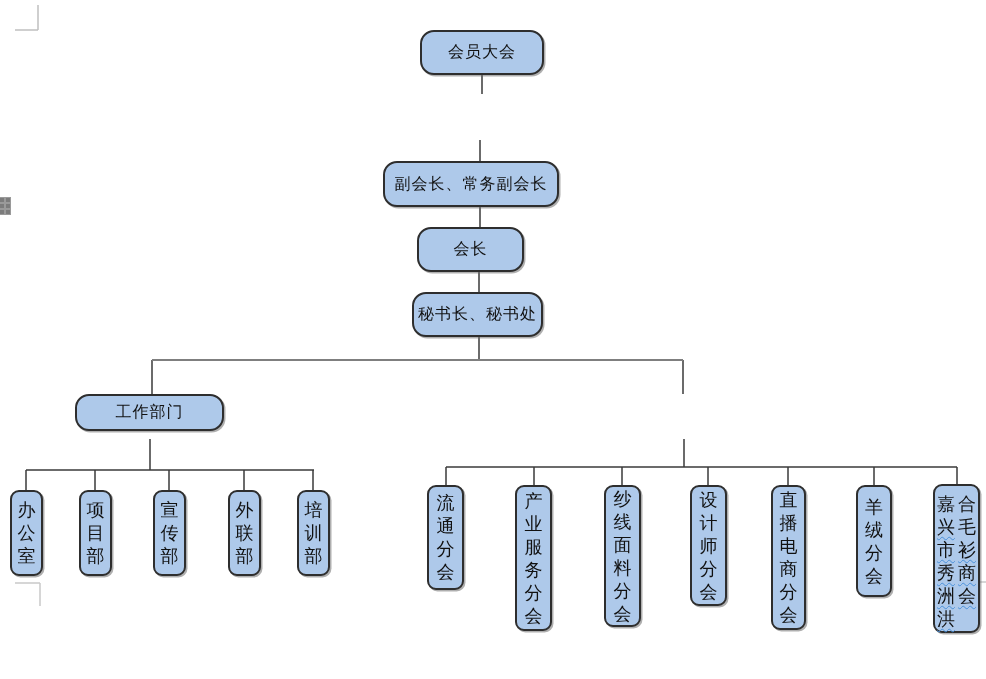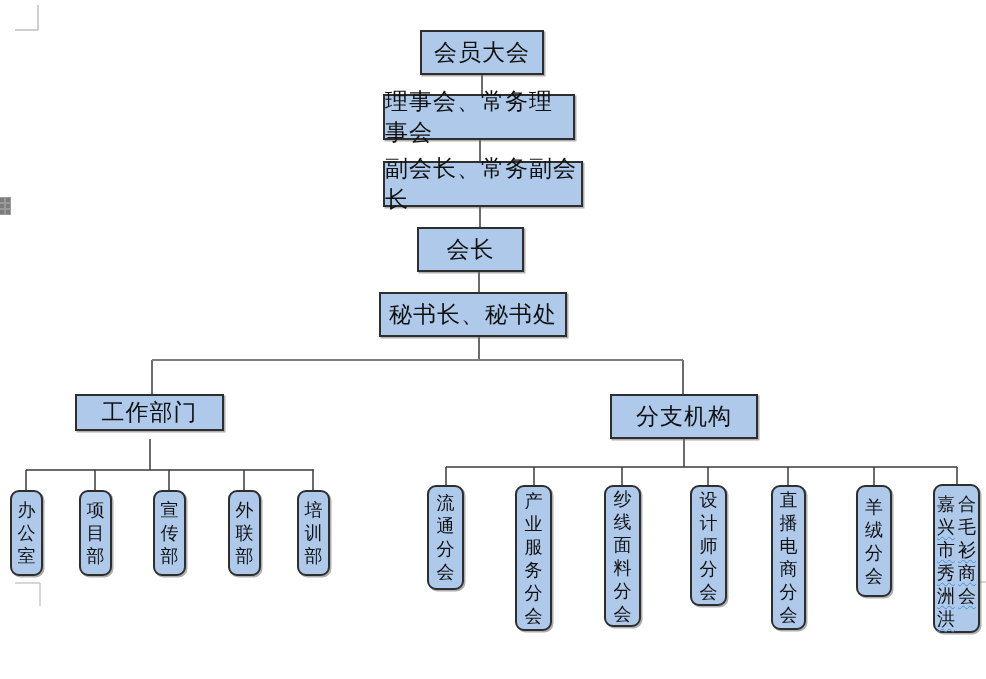--- a/index.html
+++ b/index.html
@@ -3,23 +3,23 @@
 <meta charset="utf-8">
 <style>
   html,body{margin:0;padding:0;background:#ffffff;}
   #stage{
     position:relative;width:986px;height:679px;background:#ffffff;overflow:hidden;
     font-family:"DejaVu Serif","Liberation Serif",serif;
   }
   #connectors{position:absolute;left:0;top:0;width:986px;height:679px;}
   .box{
     position:absolute;box-sizing:border-box;
-    background:#aec9ea;border:2px solid #2e2e2e;border-radius:0;
+    background:#aec9ea;border:2px solid #2e2e2e;border-radius:14px;
     display:flex;align-items:center;justify-content:center;
-    font-size:23px;color:#111111;letter-spacing:1px;
+    font-size:16px;color:#111111;letter-spacing:1px;
     box-shadow:1.5px 1.5px 0 rgba(110,110,110,.55);
   }
   .leaf{border-radius:9px;font-size:18px;letter-spacing:0;flex-direction:column;gap:5px;padding:4px 0;}
   .vchar{display:block;line-height:1;}
   .colsbox{flex-direction:row;align-items:flex-start;gap:3px;padding-top:9px;}
   .vcol{display:flex;flex-direction:column;gap:5px;}
   .wavy{
     text-decoration-line:underline;text-decoration-style:wavy;
     text-decoration-color:#4a90d9;text-decoration-thickness:1px;text-underline-offset:3px;
   }
@@ -83,38 +83,32 @@
       <i></i>
       <i></i>
       <i></i>
       <i></i>
       <i></i>
   </div>
 
   <div class="box" style="left:420px;top:30px;width:124px;height:45px">
     <span>会员大会</span>
   </div>
-  <div class="box" style="left:383px;top:94px;width:192px;height:46px">
-    <span>理事会、常务理事会</span>
-  </div>
-  <div class="box" style="left:383px;top:161px;width:200px;height:46px">
+  <div class="box" style="left:383px;top:161px;width:176px;height:46px">
     <span>副会长、常务副会长</span>
   </div>
   <div class="box" style="left:417px;top:227px;width:107px;height:45px">
     <span>会长</span>
   </div>
-  <div class="box" style="left:379px;top:292px;width:188px;height:45px">
+  <div class="box" style="left:412px;top:292px;width:131px;height:45px">
     <span>秘书长、秘书处</span>
   </div>
 
   <div class="box" style="left:75px;top:394px;width:149px;height:37px">
     <span>工作部门</span>
-  </div>
-  <div class="box" style="left:610px;top:394px;width:148px;height:45px">
-    <span>分支机构</span>
   </div>
 
   <div class="box leaf" style="left:10px;top:490px;width:33px;height:86px">
       <span class="vchar">办</span>
       <span class="vchar">公</span>
       <span class="vchar">室</span>
     </div>
   <div class="box leaf" style="left:79px;top:490px;width:33px;height:86px">
       <span class="vchar">项</span>
       <span class="vchar">目</span>

